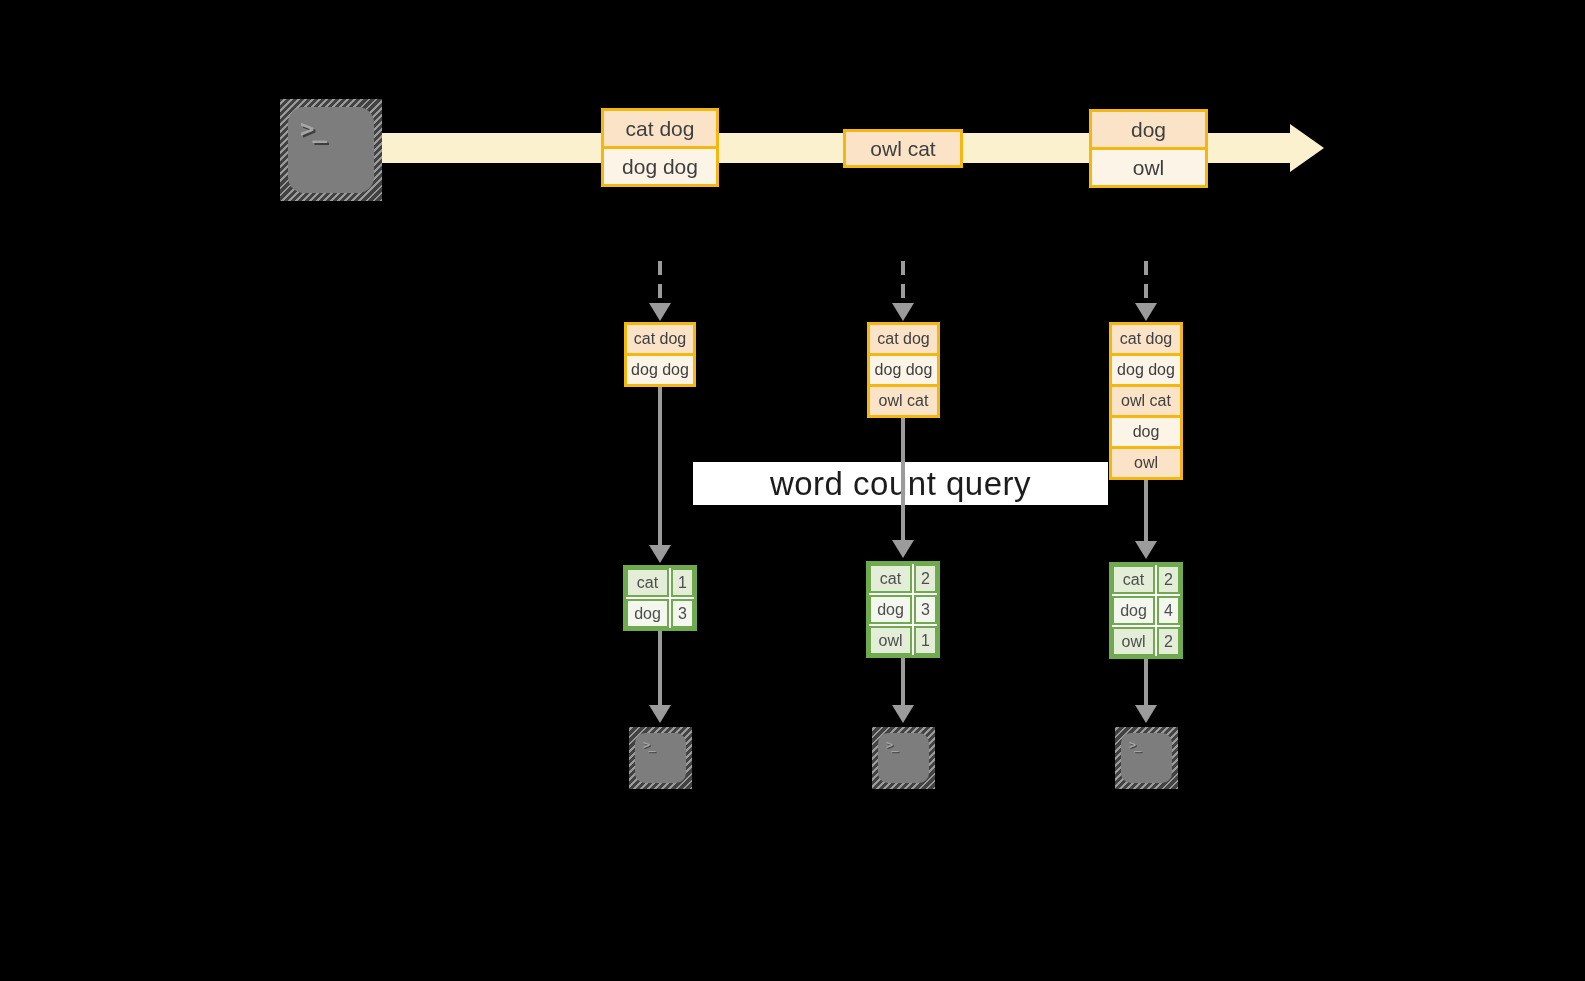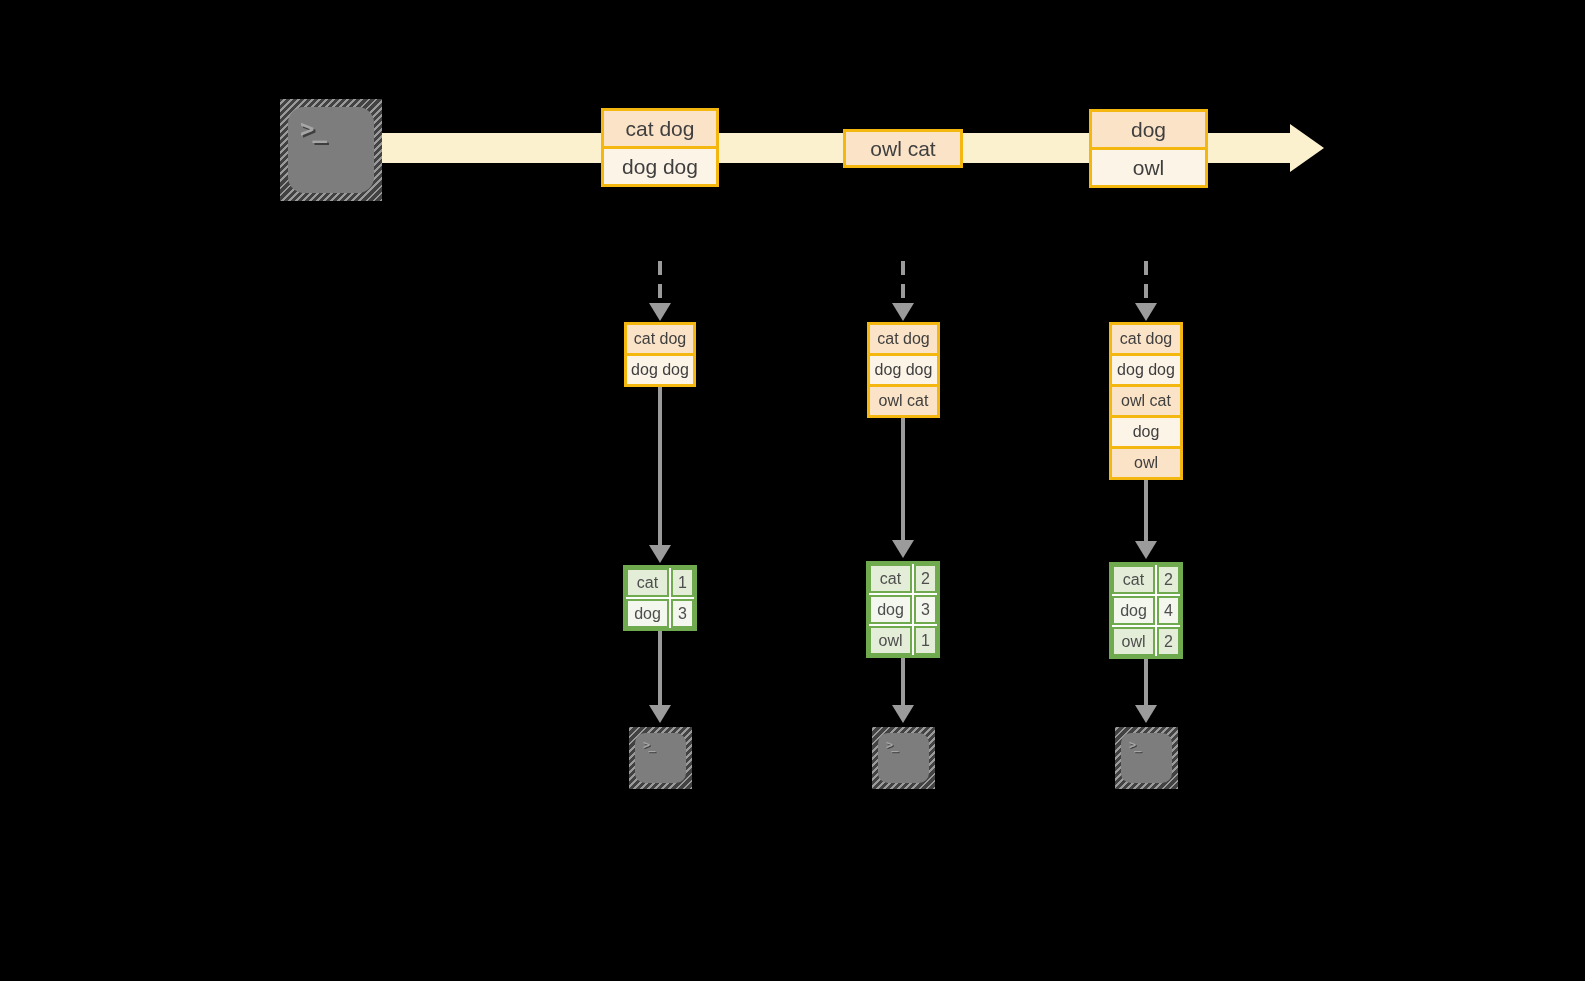--- a/index.html
+++ b/index.html
@@ -134,20 +134,23 @@
     <div class="erow">owl cat</div>
   </div>
   <div class="abs ebox ebox-sm" style="left:1109px; top:322px; width:74px;">
     <div class="erow">cat dog</div>
     <div class="erow">dog dog</div>
     <div class="erow">owl cat</div>
     <div class="erow">dog</div>
     <div class="erow">owl</div>
   </div>
 
+  <div class="abs query-band" style="left:693px; top:462px; width:415px; height:43px;">
+    <span>word count query</span>
+  </div>
 
   <div class="abs vline" style="left:658px; top:387px; height:158px;"></div>
   <div class="abs tri-down" style="left:649px; top:545px;"></div>
   <div class="abs vline" style="left:901px; top:418px; height:122px;"></div>
   <div class="abs tri-down" style="left:892px; top:540px;"></div>
   <div class="abs vline" style="left:1144px; top:480px; height:61px;"></div>
   <div class="abs tri-down" style="left:1135px; top:541px;"></div>
 
   <div class="abs gtable" style="left:623px; top:565px; width:74px;">
     <div class="grow">

